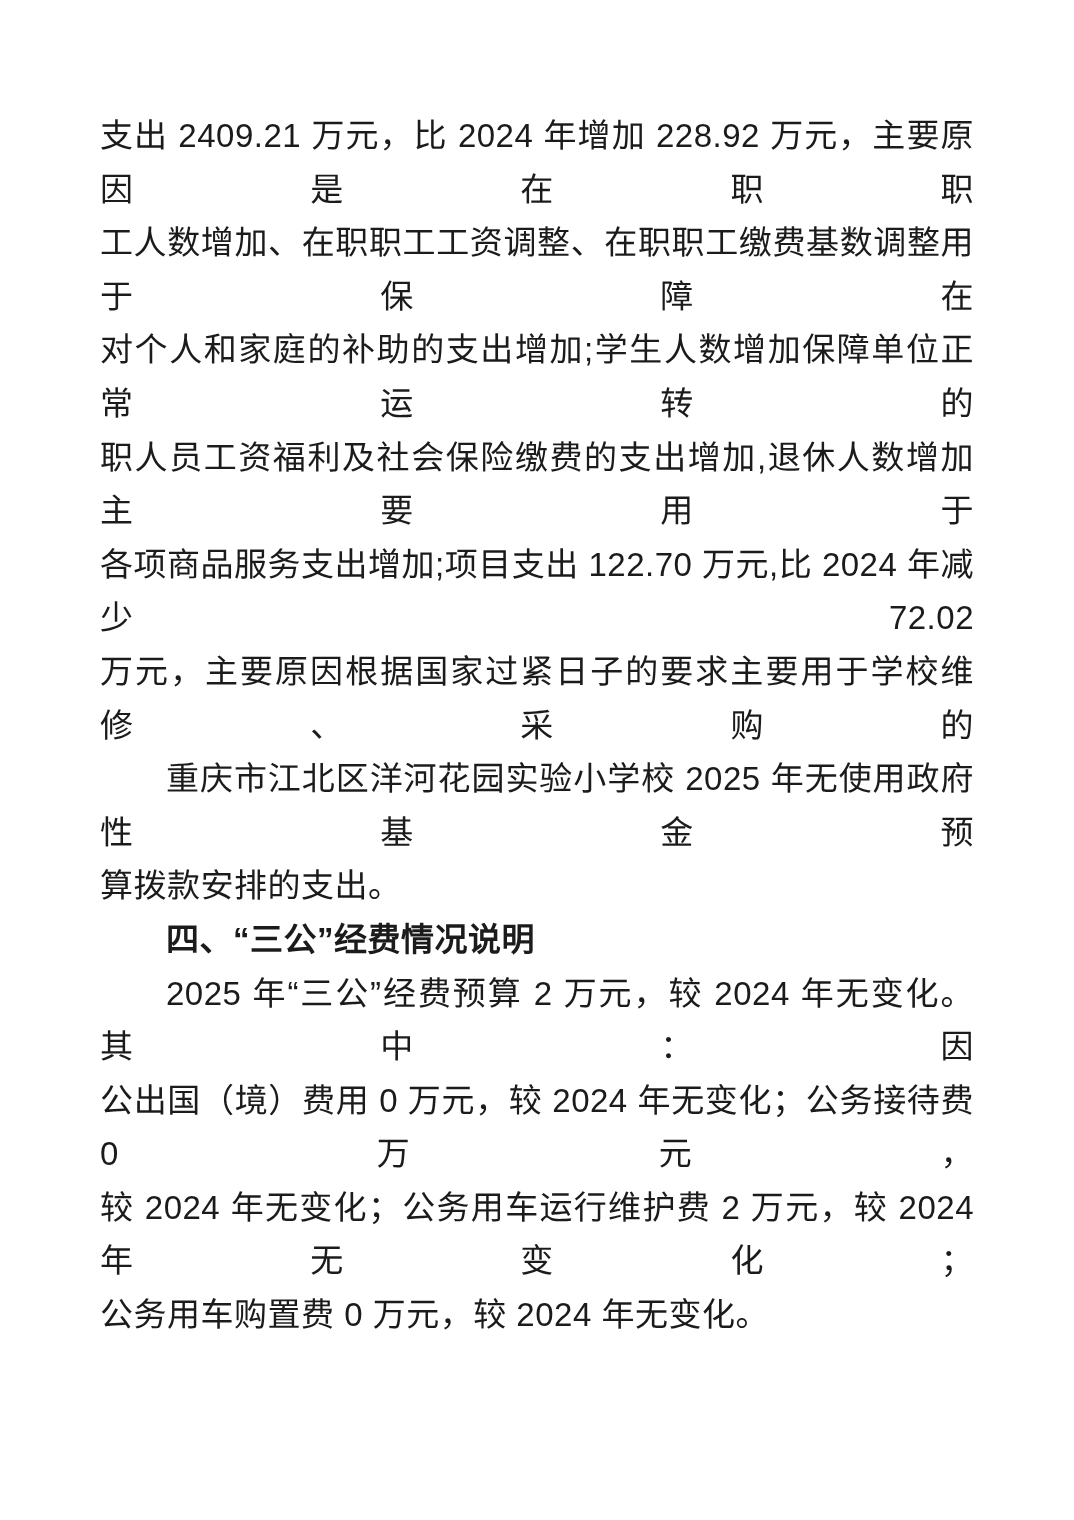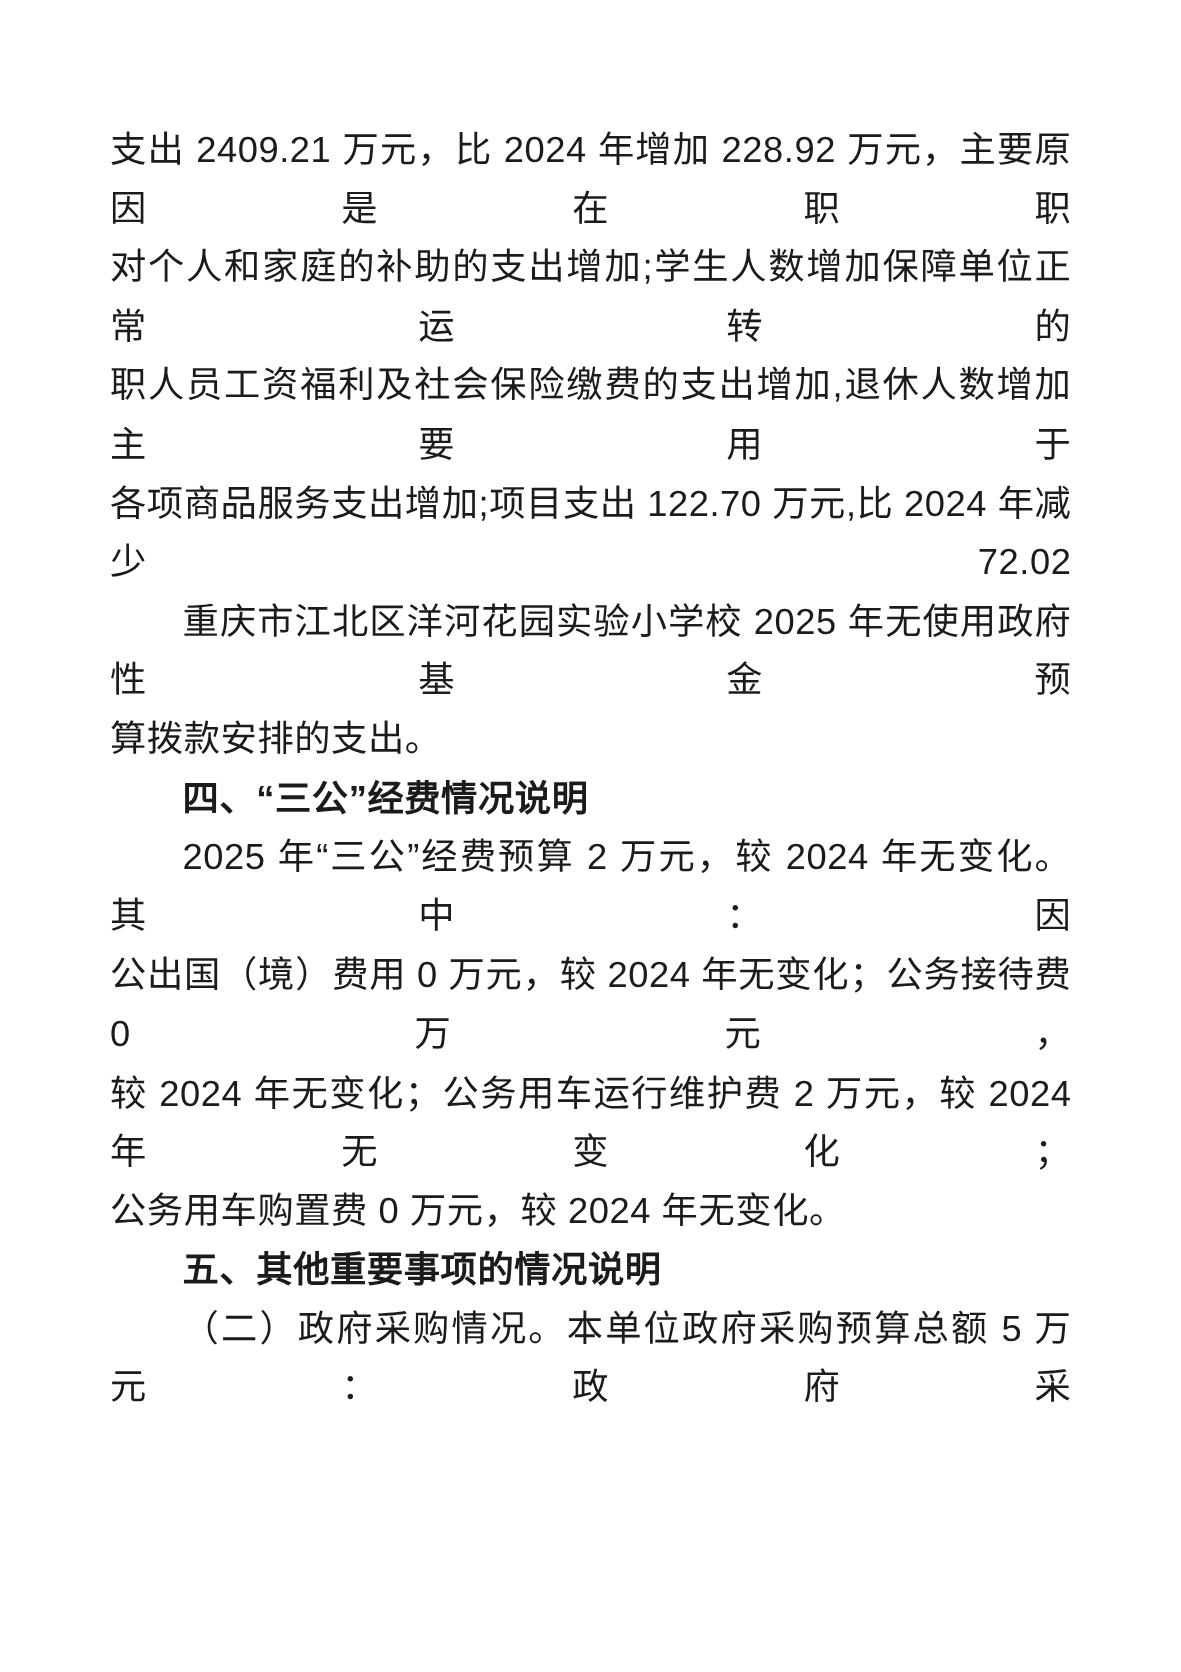--- a/index.html
+++ b/index.html
@@ -35,23 +35,25 @@
   
   .hd {
     font-weight: bold;
   }
 </style>
 </head>
 <body>
 
 <div class="page" style="background: rgb(255, 255, 255); color: rgb(27, 27, 27);">
   <div class="ln jf">支出 2409.21 万元，比 2024 年增加 228.92 万元，主要原因是在职职</div>
+  <div class="ln jf">工人数增加、在职职工工资调整、在职职工缴费基数调整用于保障在</div>
   <div class="ln jf">对个人和家庭的补助的支出增加;学生人数增加保障单位正常运转的</div>
   <div class="ln jf">职人员工资福利及社会保险缴费的支出增加,退休人数增加主要用于</div>
   <div class="ln jf">各项商品服务支出增加;项目支出 122.70 万元,比 2024 年减少 72.02</div>
+  <div class="ln jf">万元，主要原因根据国家过紧日子的要求主要用于学校维修、采购的</div>
   <div class="ln jf ind">重庆市江北区洋河花园实验小学校 2025 年无使用政府性基金预</div>
   <div class="ln">算拨款安排的支出。</div>
   <div class="ln hd ind">四、“三公”经费情况说明</div>
   <div class="ln jf ind">2025 年“三公”经费预算 2 万元，较 2024 年无变化。其中：因</div>
   <div class="ln jf">公出国（境）费用 0 万元，较 2024 年无变化；公务接待费 0 万元，</div>
   <div class="ln jf">较 2024 年无变化；公务用车运行维护费 2 万元，较 2024 年无变化；</div>
   <div class="ln">公务用车购置费 0 万元，较 2024 年无变化。</div>
   <div class="ln hd ind">五、其他重要事项的情况说明</div>
   <div class="ln jf ind">（二）政府采购情况。本单位政府采购预算总额 5 万元：政府采</div>
 

